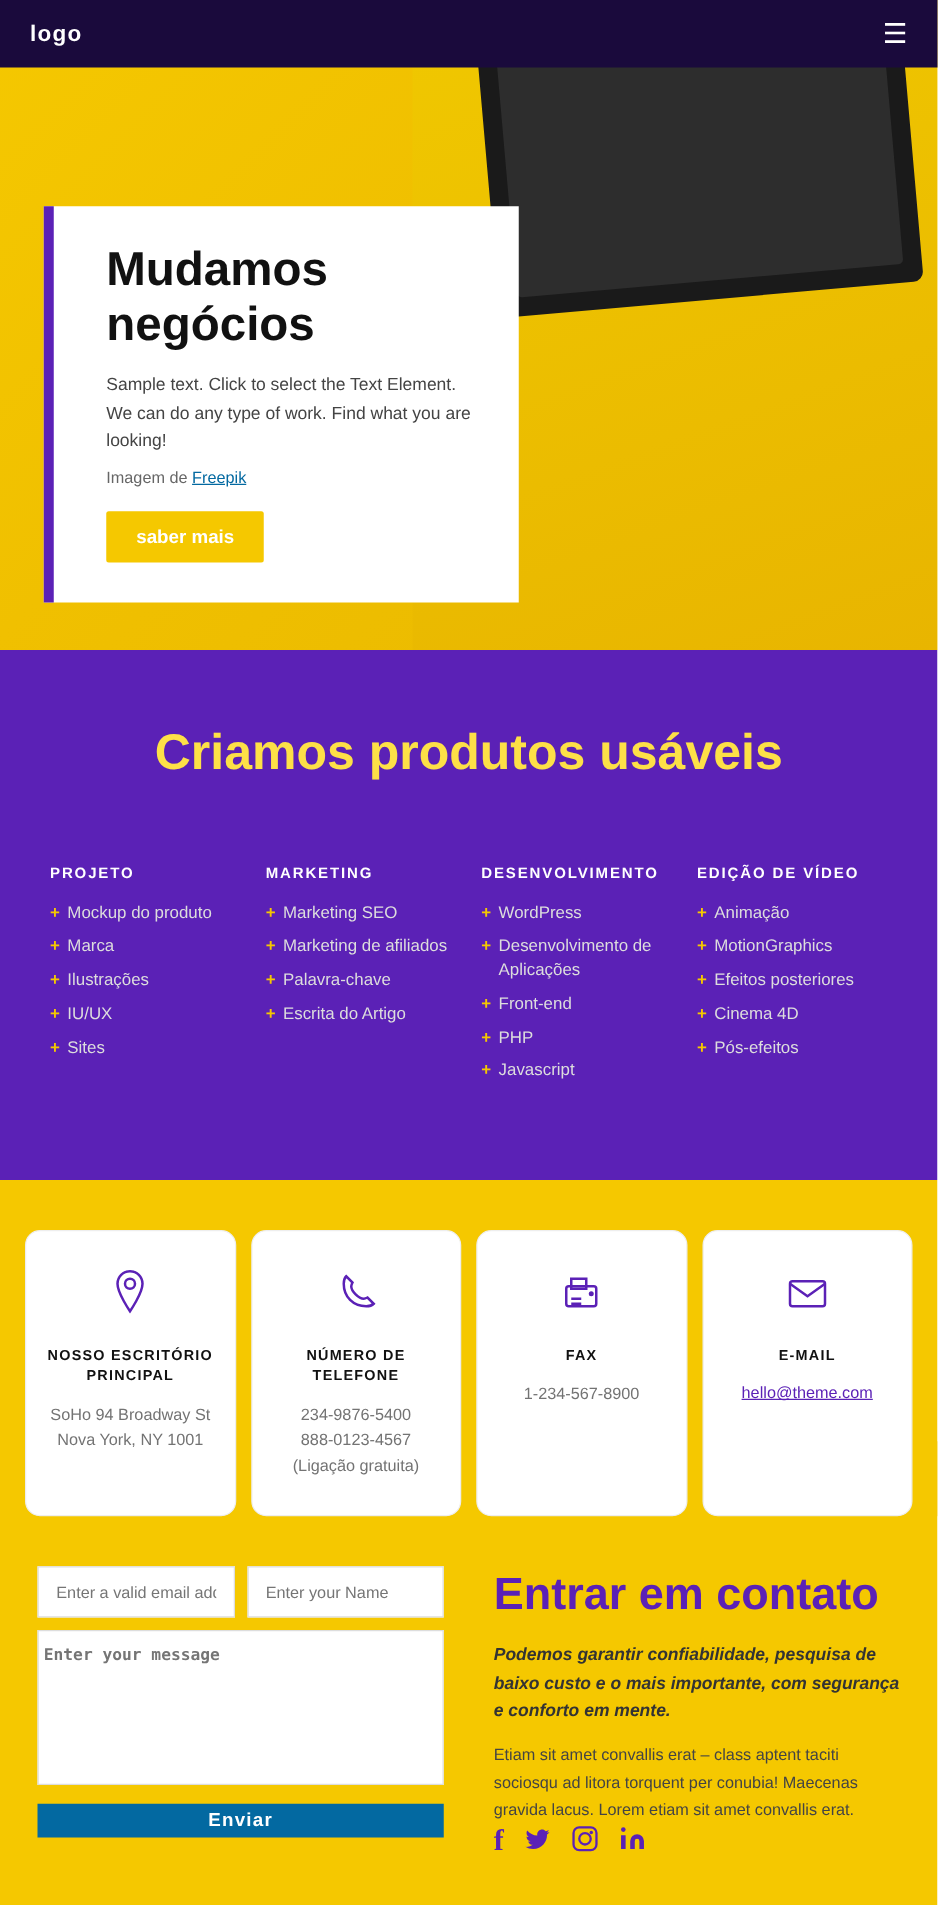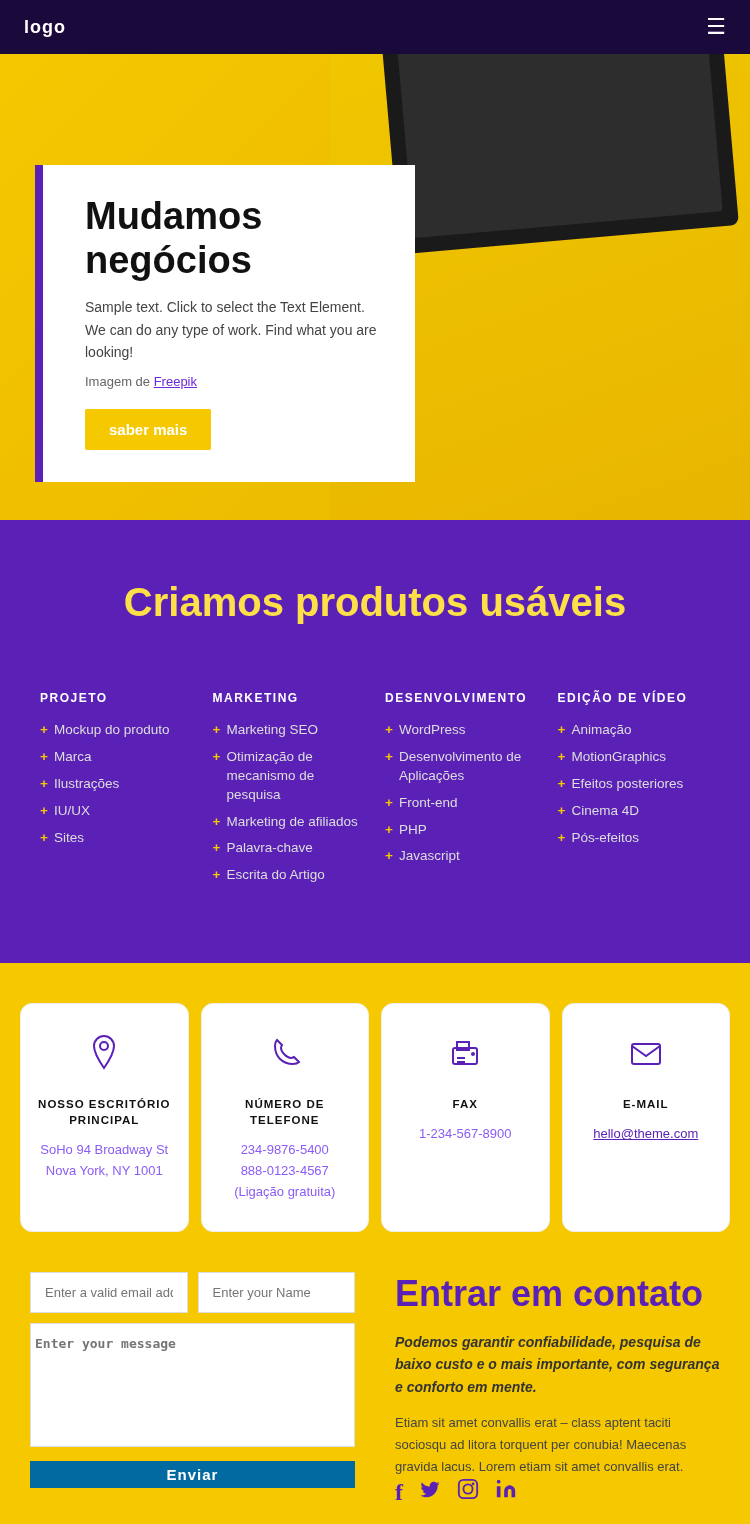--- a/index.html
+++ b/index.html
@@ -92,21 +92,21 @@
       font-size: 14px;
       color: #444;
       line-height: 1.6;
       margin-bottom: 10px;
     }
     .hero-image-credit {
       font-size: 13px;
       color: #666;
       margin-bottom: 20px;
     }
-    .hero-image-credit a { color: #6d28d9; text-decoration: underline; text-align: center; }
+    .hero-image-credit a { color: #0369a1; text-decoration: underline; text-align: center; }
     .hero-btn {
       background: #f5c800;
       color: #fff;
       border: none;
       padding: 12px 24px;
       font-size: 15px;
       cursor: pointer;
       border-radius: 2px;
       font-weight: 600;
     }
@@ -185,21 +185,21 @@
       font-size: 11.5px;
       font-weight: 700;
       letter-spacing: 1px;
       text-transform: uppercase;
       color: #111;
       margin-bottom: 12px;
       line-height: 1.4;
     }
     .contact-card p {
       font-size: 13px;
-      color: #8b5cf6;
+      color: #737373;
       line-height: 1.6;
     }
     .contact-card a {
       color: #5b21b6;
       text-decoration: underline;
       font-size: 13px;
     }
 
     
     .form-section {
@@ -328,21 +328,20 @@
         <li>Ilustrações</li>
         <li>IU/UX</li>
         <li>Sites</li>
       </ul>
     </div>
 
     <div class="service-col">
       <h3>MARKETING</h3>
       <ul>
         <li>Marketing SEO</li>
-        <li>Otimização de mecanismo de pesquisa</li>
         <li>Marketing de afiliados</li>
         <li>Palavra-chave</li>
         <li>Escrita do Artigo</li>
       </ul>
     </div>
 
     <div class="service-col">
       <h3>DESENVOLVIMENTO</h3>
       <ul>
         <li>WordPress</li>

